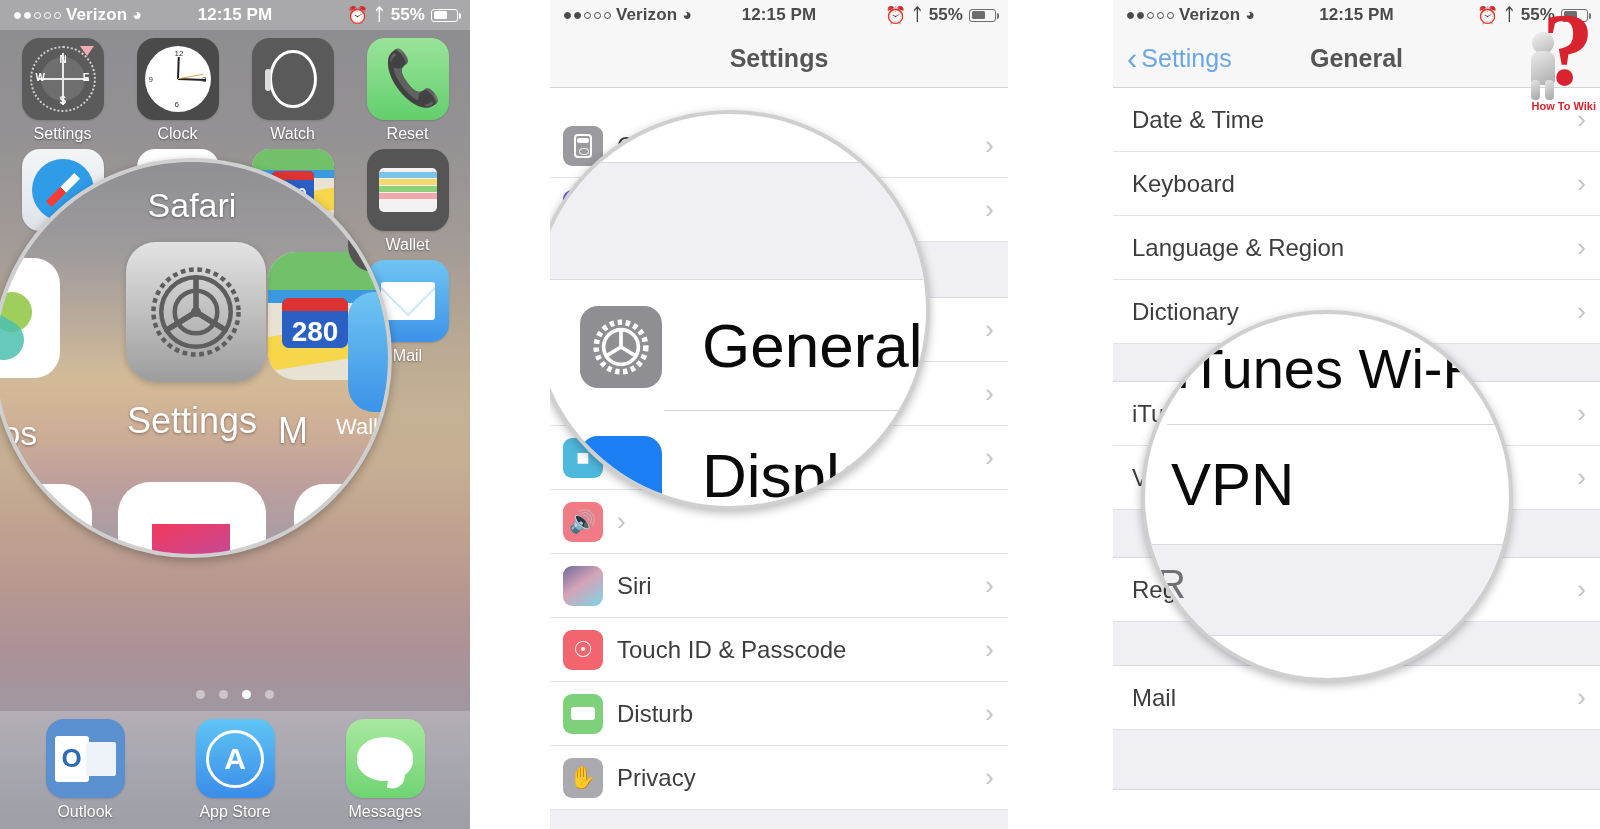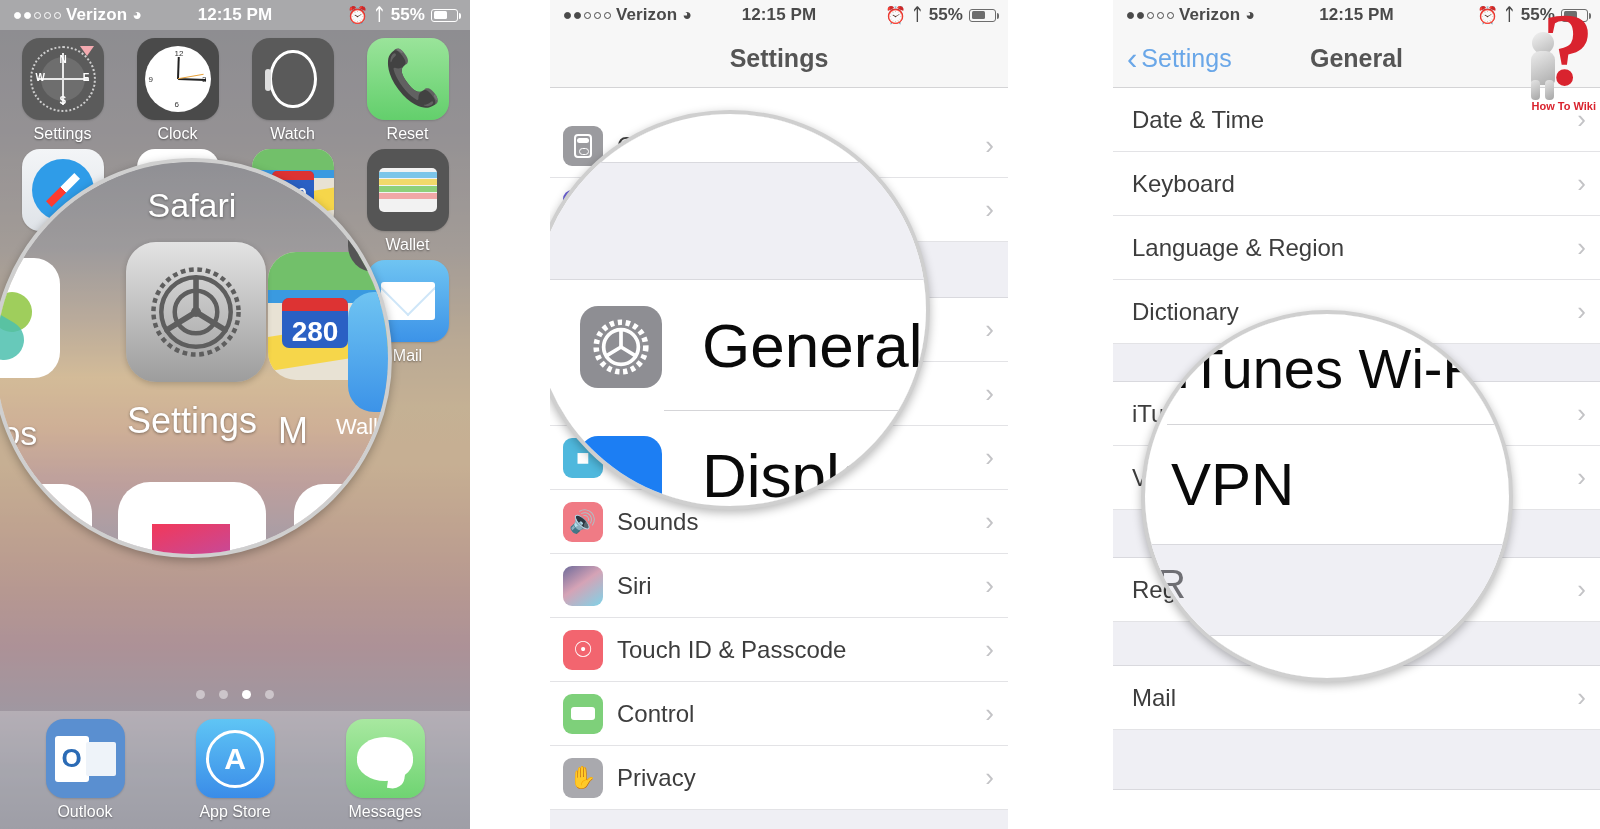--- a/index.html
+++ b/index.html
@@ -526,41 +526,40 @@
       </div>
 
       <div class="row">
         <div class="ri i-wall">■</div>
         <div class="rl">Wallpaper</div>
         <div class="rc">›</div>
       </div>
 
       <div class="row">
         <div class="ri i-snd">🔊</div>
-        <div class="rl">Sounds</div>
         <div class="rc">›</div>
       </div>
 
       <div class="row">
         <div class="ri i-siri"></div>
         <div class="rl">Siri</div>
         <div class="rc">›</div>
       </div>
 
       <div class="row">
         <div class="ri i-touch">☉</div>
         <div class="rl">Touch ID &amp; Passcode</div>
         <div class="rc">›</div>
       </div>
 
       <div class="row">
         <div class="ri i-batt">
           <div style="width:24px;height:13px;background:#fff;border-radius:3px;"></div>
         </div>
-        <div class="rl">Control</div>
+        <div class="rl">Disturb</div>
         <div class="rc">›</div>
       </div>
 
       <div class="row">
         <div class="ri i-priv">✋</div>
         <div class="rl">Privacy</div>
         <div class="rc">›</div>
       </div>
 
       <div class="grouphdr" style="height:40px;"></div>

